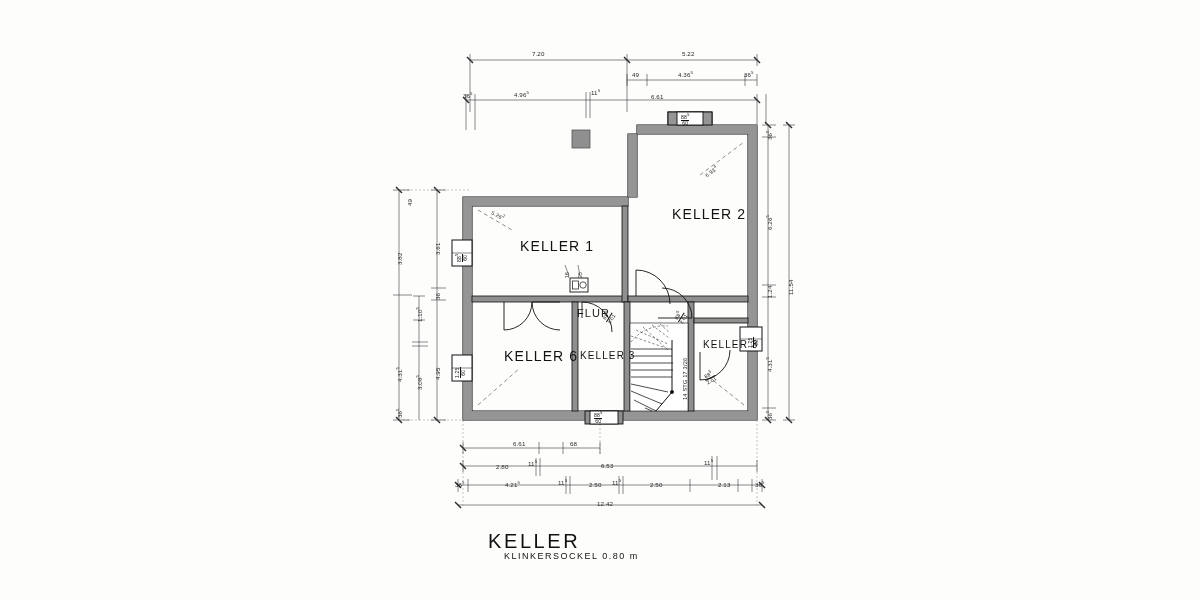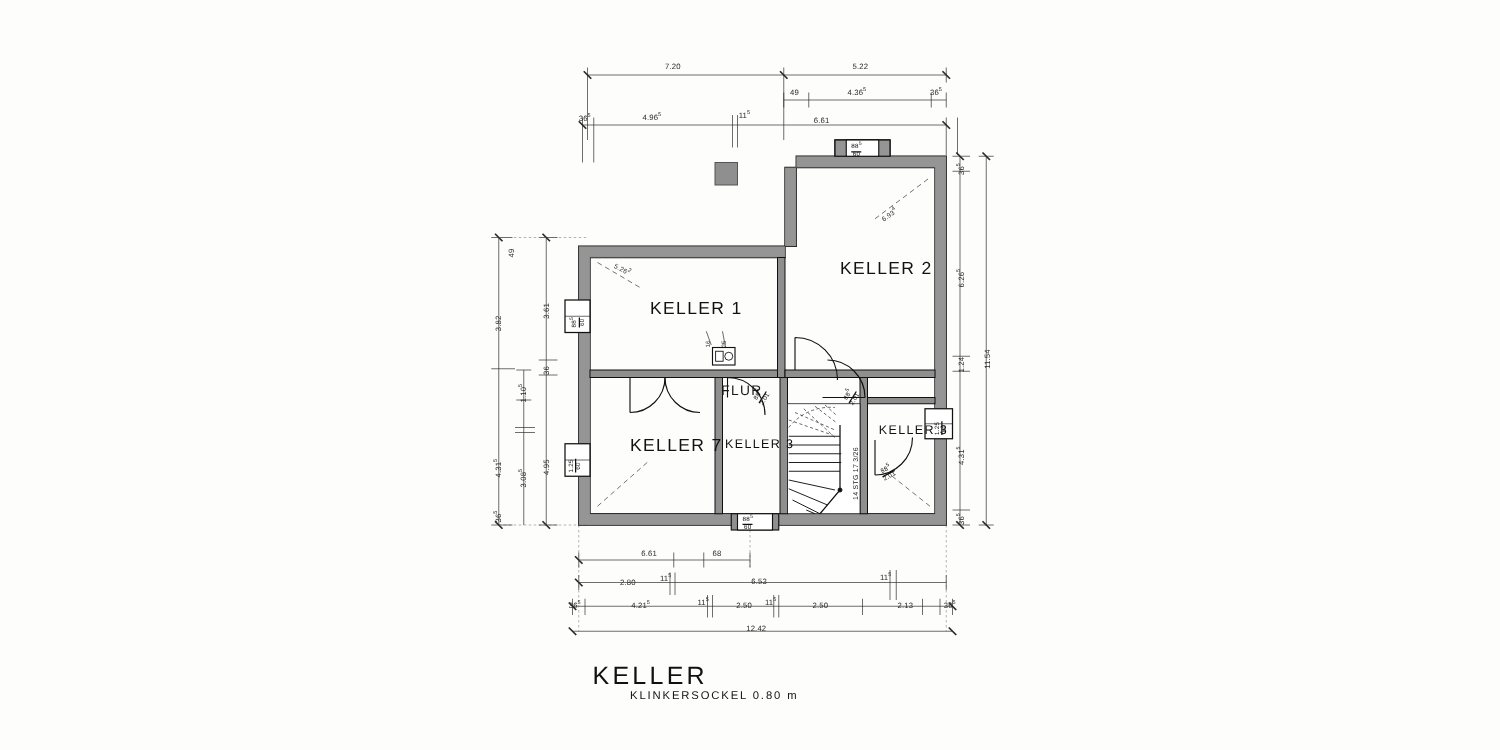--- a/index.html
+++ b/index.html
@@ -254,21 +254,21 @@
     <g stroke="#333" stroke-width="0.55" stroke-dasharray="4,3">
       <line x1="478" y1="210" x2="512" y2="230"></line>
       <line x1="700" y1="175" x2="744" y2="142"></line>
       <line x1="478" y1="405" x2="520" y2="368"></line>
       <line x1="744" y1="405" x2="710" y2="378"></line>
     </g>
   </svg>
 
   <div class="t room" style="left:520px;top:238px;">KELLER 1</div>
   <div class="t room" style="left:672px;top:206px;">KELLER 2</div>
-  <div class="t room" style="left:504px;top:348px;">KELLER 7</div>
+  <div class="t room" style="left:504px;top:348px;">KELLER 6</div>
   <div class="t room" style="left:580px;top:350px;font-size:10px;">KELLER 3</div>
   <div class="t room" style="left:703px;top:339px;font-size:10px;">KELLER 3</div>
   <div class="t flur" style="left:577px;top:307px;">FLUR</div>
 
   <div class="t stairtxt" style="left:682px;top:400px;">14 STG 17 3/26</div>
 
   <div class="t diag" style="left:494px;top:208px;transform:rotate(28deg);"><span>5.26</span><sup>2</sup></div>
   <div class="t diag" style="left:703px;top:172px;transform:rotate(-36deg);"><span>6.93</span><sup>4</sup></div>
 
   <div class="t dim" style="left:532px;top:50px;"><span>7.20</span></div>
@@ -327,16 +327,16 @@
   <div class="t wmark" style="left:681px;top:113px;"><span class="b"><span>88</span><sup>5</sup></span><span>60</span></div>
   <div class="t wmark" style="left:594px;top:411px;"><span class="b"><span>88</span><sup>5</sup></span><span>60</span></div>
 
   <div class="t wmark" style="left:600px;top:318px;transform:rotate(-58deg);transform-origin:0 0;"><span class="b"><span>88</span><sup>5</sup></span><span>2.01</span></div>
   <div class="t wmark" style="left:702px;top:374px;transform:rotate(-28deg);transform-origin:0 0;"><span class="b"><span>88</span><sup>5</sup></span><span>2.01</span></div>
   <div class="t wmark" style="left:672px;top:318px;transform:rotate(-58deg);transform-origin:0 0;"><span class="b"><span>88</span><sup>5</sup></span><span>2.01</span></div>
 
   <div class="t dim vdim" style="left:564px;top:278px;font-size:5px;"><span>16</span></div>
   <div class="t dim vdim" style="left:577px;top:278px;font-size:5px;"><span>25</span></div>
 
-  <div class="t titleBig" style="left:474px;top:530px;">KELLER</div>
+  <div class="t titleBig" style="left:488px;top:530px;">KELLER</div>
   <div class="t titleSub" style="left:475px;top:551px;">KLINKERSOCKEL 0.80 m</div>
 
 </div>
 
 </body></html>

